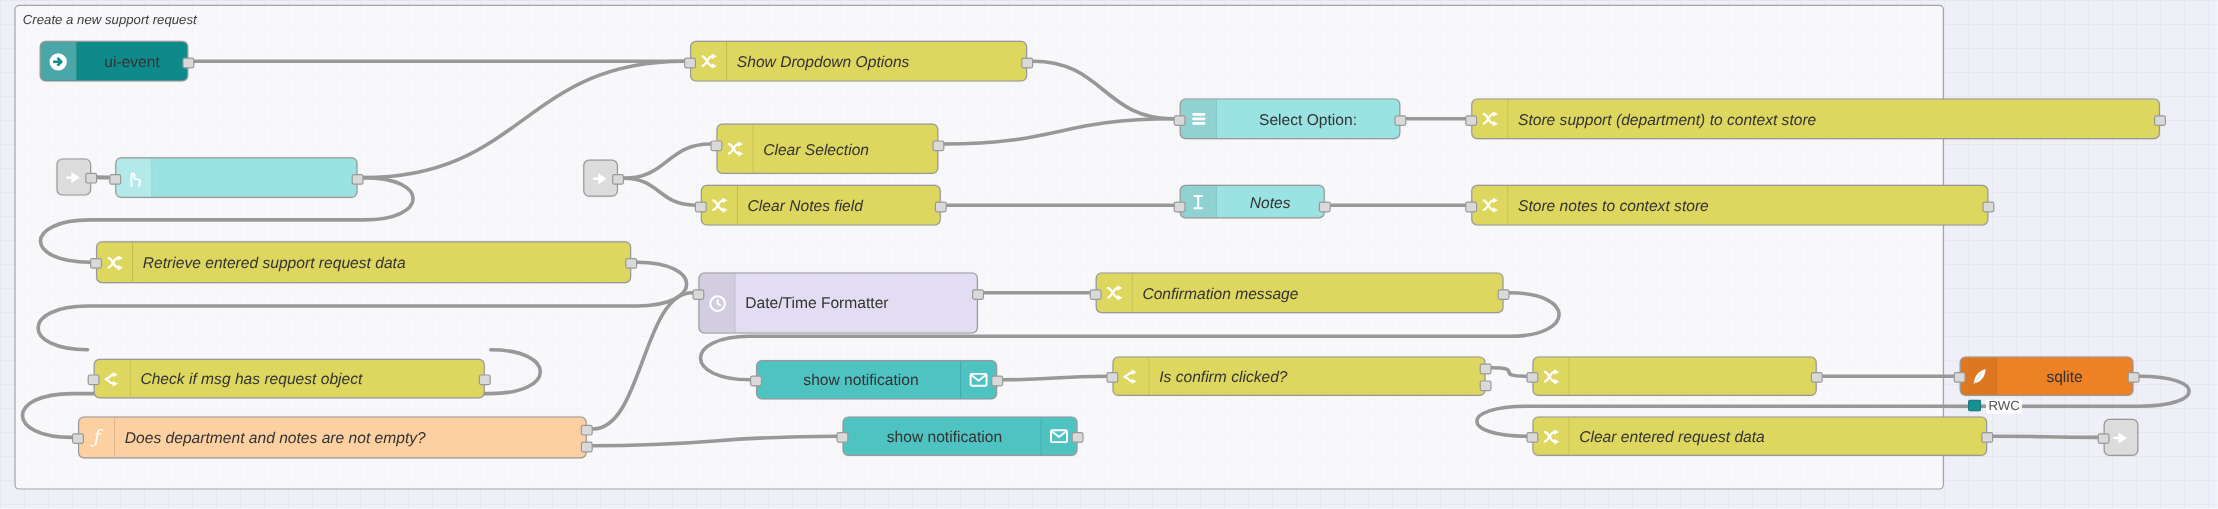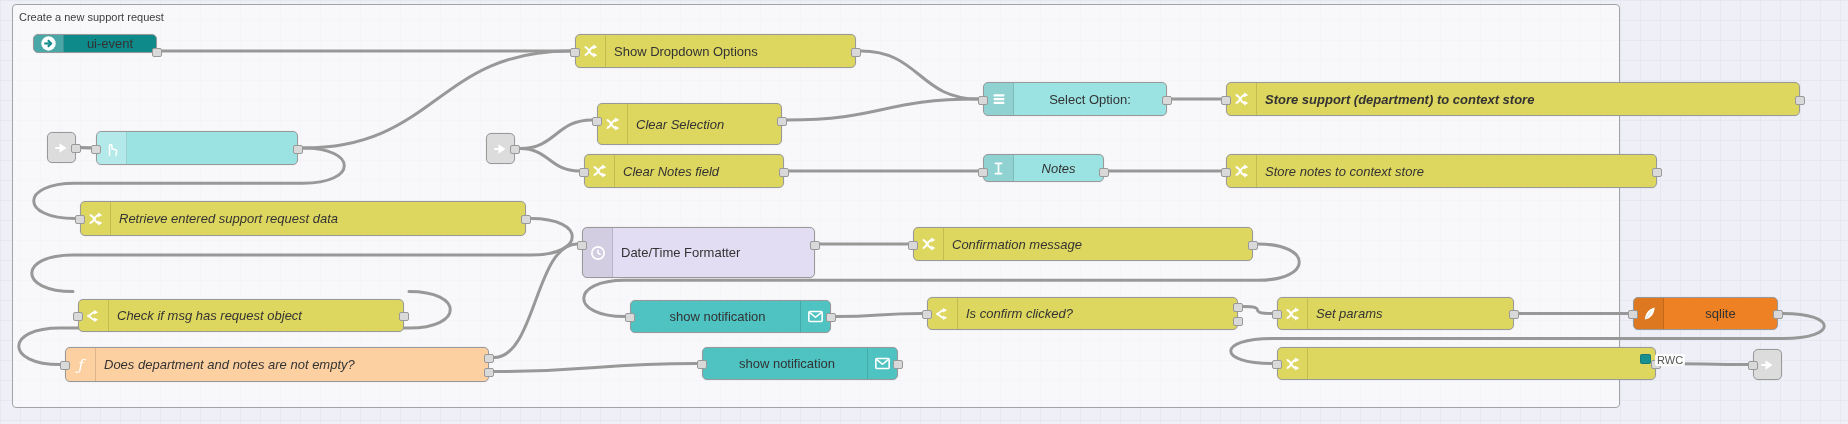--- a/index.html
+++ b/index.html
@@ -23,30 +23,30 @@
     display:flex; align-items:center; justify-content:center; }
   .iconbox.left  { left:0; border-right:1px solid rgba(0,0,0,0.12);
     border-radius:4px 0 0 4px; }
   .iconbox.right { right:0; border-left:1px solid rgba(0,0,0,0.12);
     border-radius:0 4px 4px 0; }
   .shade-light { background:rgba(255,255,255,0.25); }
   .shade-dark  { background:rgba(0,0,0,0.07); }
   .port { position:absolute; width:10px; height:9px; background:#d9d9d9;
     border:1px solid #999; border-radius:2px; }
   .linknode .iconbox { border:none; width:100%; }
-  .status { position:absolute; display:flex; font-size:11px; color:#555;margin-top:21px; }
+  .status { position:absolute; display:flex; font-size:11px; color:#555; }
   .status .dot { width:11px; height:10px; border-radius:2px; margin-right:4px;
     border:1px solid rgba(0,0,0,0.15); }
   .status .txt { background:rgba(255,255,255,0.9); padding:0 2px; border-radius:2px; }
 </style>
 </head>
 <body>
 
 <div id="canvas">
-  <div id="group-rect" style="left: 12px; top: 4px; width: 1608px; height: 404px;">
+  <div id="group-rect" style="left: 12px; top: 4px; width: 1608px; height: 404px; font-style: italic;">
     <div id="group-label" style="left: 6px; top: 6px;">Create a new support request</div>
   </div>
   <svg id="wire-layer" width="1848" height="424">
       <path d="M 162 51 C 312 51 420 51 570 51" fill="none" stroke="#989898" stroke-width="3" stroke-linecap="round"></path>
       <path d="M 303 148 C 436.5 148 436.5 51 570 51" fill="none" stroke="#989898" stroke-width="3" stroke-linecap="round"></path>
       <path d="M 303 148 C 358 148 358 183.25 303 183.25 L 75 183.25 C 20 183.25 20 218.5 75 218.5" fill="none" stroke="#989898" stroke-width="3" stroke-linecap="round"></path>
       <path d="M 81 147.5 C 109 147.5 63 148 91 148" fill="none" stroke="#989898" stroke-width="3" stroke-linecap="round"></path>
       <path d="M 520 148.5 C 556 148.5 556 120 592 120" fill="none" stroke="#989898" stroke-width="3" stroke-linecap="round"></path>
       <path d="M 520 148.5 C 549.5 148.5 549.5 171 579 171" fill="none" stroke="#989898" stroke-width="3" stroke-linecap="round"></path>
       <path d="M 861 51 C 919.5 51 919.5 99 978 99" fill="none" stroke="#989898" stroke-width="3" stroke-linecap="round"></path>
@@ -60,41 +60,41 @@
       <path d="M 494 371.5 C 595.5 371.5 595.5 363.5 697 363.5" fill="none" stroke="#989898" stroke-width="3" stroke-linecap="round"></path>
       <path d="M 820 244 C 864 244 864 244 908 244" fill="none" stroke="#989898" stroke-width="3" stroke-linecap="round"></path>
       <path d="M 1258 244 C 1313 244 1313 280.25 1258 280.25 L 625 280.25 C 570 280.25 570 316.5 625 316.5" fill="none" stroke="#989898" stroke-width="3" stroke-linecap="round"></path>
       <path d="M 836 316.5 C 879 316.5 879 313.5 922 313.5" fill="none" stroke="#989898" stroke-width="3" stroke-linecap="round"></path>
       <path d="M 1243 306.5 C 1271 306.5 1244 313.5 1272 313.5" fill="none" stroke="#989898" stroke-width="3" stroke-linecap="round"></path>
       <path d="M 1519 313.5 C 1573.5 313.5 1573.5 313.5 1628 313.5" fill="none" stroke="#989898" stroke-width="3" stroke-linecap="round"></path>
       <path d="M 1783 313.5 C 1838 313.5 1838 338.5 1783 338.5 L 1272 338.5 C 1217 338.5 1217 363.5 1272 363.5" fill="none" stroke="#989898" stroke-width="3" stroke-linecap="round"></path>
       <path d="M 1661 363.5 C 1704.5 363.5 1704.5 364.5 1748 364.5" fill="none" stroke="#989898" stroke-width="3" stroke-linecap="round"></path>
     </svg>
   <div id="nodes">
-      <div class="node" style="left: 33px; top: 34px; width: 124px; height: 19px; background: rgb(14, 138, 138);">
+      <div class="node" style="left: 33px; top: 34px; width: 124px; height: 34px; background: rgb(14, 138, 138);">
         <div class="iconbox left shade-light">
           <svg width="19" height="19" viewBox="0 0 20 20">
             <circle cx="10" cy="10" r="7.6" fill="#ffffff"></circle>
             <path d="M5.6 10h5.6" stroke="#0e8a8a" stroke-width="2.2" fill="none"></path>
             <path d="M9.3 6.6 12.8 10 9.3 13.4" stroke="#0e8a8a" stroke-width="2.2" fill="none" stroke-linejoin="round"></path>
           </svg>
         </div>
         <div class="label" style="left: 38px; right: 8px; justify-content: center;">ui-event</div>
         <div class="port" style="top: 12.5px; right: -6px;"></div>
       </div>
       <div class="node" style="left: 575px; top: 34px; width: 281px; height: 34px; background: rgb(221, 214, 95);">
         <div class="iconbox left">
           <svg width="18" height="18" viewBox="0 0 20 20">
             <path d="M3 14.5 C8 14.5 8 5.5 13 5.5" stroke="#ffffff" stroke-width="2.1" fill="none"></path>
             <path d="M12.3 2.9 17 5.5 12.3 8.1Z" fill="#ffffff"></path>
             <path d="M3 5.5 C8 5.5 8 14.5 13 14.5" stroke="#ffffff" stroke-width="2.1" fill="none"></path>
             <path d="M12.3 11.9 17 14.5 12.3 17.1Z" fill="#ffffff"></path>
           </svg>
         </div>
-        <div class="label" style="left: 38px; right: 8px; ">Show Dropdown Options</div>
+        <div class="label" style="left: 38px; right: 8px; font-style: italic;">Show Dropdown Options</div>
         <div class="port" style="top: 12.5px; left: -6px;"></div>
         <div class="port" style="top: 12.5px; right: -6px;"></div>
       </div>
       <div class="node" style="left: 983px; top: 82px; width: 184px; height: 34px; background: rgb(155, 226, 226);">
         <div class="iconbox left shade-dark">
           <svg width="18" height="18" viewBox="0 0 20 20">
             <rect x="4" y="4.6" width="12" height="2.5" rx="0.8" fill="#ffffff"></rect>
             <rect x="4" y="8.8" width="12" height="2.5" rx="0.8" fill="#ffffff"></rect>
             <rect x="4" y="13" width="12" height="2.5" rx="0.8" fill="#ffffff"></rect>
           </svg>
@@ -105,21 +105,21 @@
       </div>
       <div class="node" style="left: 1226px; top: 82px; width: 574px; height: 34px; background: rgb(221, 214, 95);">
         <div class="iconbox left">
           <svg width="18" height="18" viewBox="0 0 20 20">
             <path d="M3 14.5 C8 14.5 8 5.5 13 5.5" stroke="#ffffff" stroke-width="2.1" fill="none"></path>
             <path d="M12.3 2.9 17 5.5 12.3 8.1Z" fill="#ffffff"></path>
             <path d="M3 5.5 C8 5.5 8 14.5 13 14.5" stroke="#ffffff" stroke-width="2.1" fill="none"></path>
             <path d="M12.3 11.9 17 14.5 12.3 17.1Z" fill="#ffffff"></path>
           </svg>
         </div>
-        <div class="label" style="left: 38px; right: 8px; font-style: italic; font-weight: bold;">Store support (department) to context store</div>
+        <div class="label" style="left: 38px; right: 8px; font-style: italic;">Store support (department) to context store</div>
         <div class="port" style="top: 12.5px; left: -6px;"></div>
         <div class="port" style="top: 12.5px; right: -6px;"></div>
       </div>
       <div class="node" style="left: 597px; top: 103px; width: 185px; height: 42px; background: rgb(221, 214, 95);">
         <div class="iconbox left">
           <svg width="18" height="18" viewBox="0 0 20 20">
             <path d="M3 14.5 C8 14.5 8 5.5 13 5.5" stroke="#ffffff" stroke-width="2.1" fill="none"></path>
             <path d="M12.3 2.9 17 5.5 12.3 8.1Z" fill="#ffffff"></path>
             <path d="M3 5.5 C8 5.5 8 14.5 13 14.5" stroke="#ffffff" stroke-width="2.1" fill="none"></path>
             <path d="M12.3 11.9 17 14.5 12.3 17.1Z" fill="#ffffff"></path>
@@ -267,21 +267,20 @@
       </div>
       <div class="node" style="left: 1277px; top: 297px; width: 237px; height: 33px; background: rgb(221, 214, 95);">
         <div class="iconbox left">
           <svg width="18" height="18" viewBox="0 0 20 20">
             <path d="M3 14.5 C8 14.5 8 5.5 13 5.5" stroke="#ffffff" stroke-width="2.1" fill="none"></path>
             <path d="M12.3 2.9 17 5.5 12.3 8.1Z" fill="#ffffff"></path>
             <path d="M3 5.5 C8 5.5 8 14.5 13 14.5" stroke="#ffffff" stroke-width="2.1" fill="none"></path>
             <path d="M12.3 11.9 17 14.5 12.3 17.1Z" fill="#ffffff"></path>
           </svg>
         </div>
-        <div class="label" style="left: 38px; right: 8px; font-style: italic;">Set params</div>
         <div class="port" style="top: 12px; left: -6px;"></div>
         <div class="port" style="top: 12px; right: -6px;"></div>
       </div>
       <div class="node" style="left: 1633px; top: 297px; width: 145px; height: 33px; background: rgb(238, 129, 35);">
         <div class="iconbox left shade-dark">
           <svg width="18" height="18" viewBox="0 0 20 20">
             <path d="M5.3 17.2 C5.8 9.5 9.2 4.8 16.4 2.8 C15.6 10.3 12.2 14.6 6.3 15.9 Z" fill="#ffffff"></path>
             <path d="M5.3 17.2 12.6 6.6" stroke="rgba(0,0,0,0.18)" stroke-width="0.9" fill="none"></path>
           </svg>
         </div>
@@ -313,20 +312,21 @@
       </div>
       <div class="node" style="left: 1277px; top: 347px; width: 379px; height: 33px; background: rgb(221, 214, 95);">
         <div class="iconbox left">
           <svg width="18" height="18" viewBox="0 0 20 20">
             <path d="M3 14.5 C8 14.5 8 5.5 13 5.5" stroke="#ffffff" stroke-width="2.1" fill="none"></path>
             <path d="M12.3 2.9 17 5.5 12.3 8.1Z" fill="#ffffff"></path>
             <path d="M3 5.5 C8 5.5 8 14.5 13 14.5" stroke="#ffffff" stroke-width="2.1" fill="none"></path>
             <path d="M12.3 11.9 17 14.5 12.3 17.1Z" fill="#ffffff"></path>
           </svg>
         </div>
+        <div class="label" style="left: 38px; right: 8px; font-style: italic;">Clear entered request data</div>
         <div class="port" style="top: 12px; left: -6px;"></div>
         <div class="port" style="top: 12px; right: -6px;"></div>
       </div>
       <div class="node linknode" style="left: 1753px; top: 349px; width: 29px; height: 31px; background: rgb(220, 220, 220);">
         <div class="iconbox ">
           <svg width="18" height="18" viewBox="0 0 20 20">
             <path d="M2.5 10 H8" stroke="#ffffff" stroke-width="2.2"></path>
             <path d="M7.2 4.8 15 10 7.2 15.2 Z" fill="#ffffff"></path>
           </svg>
         </div>

